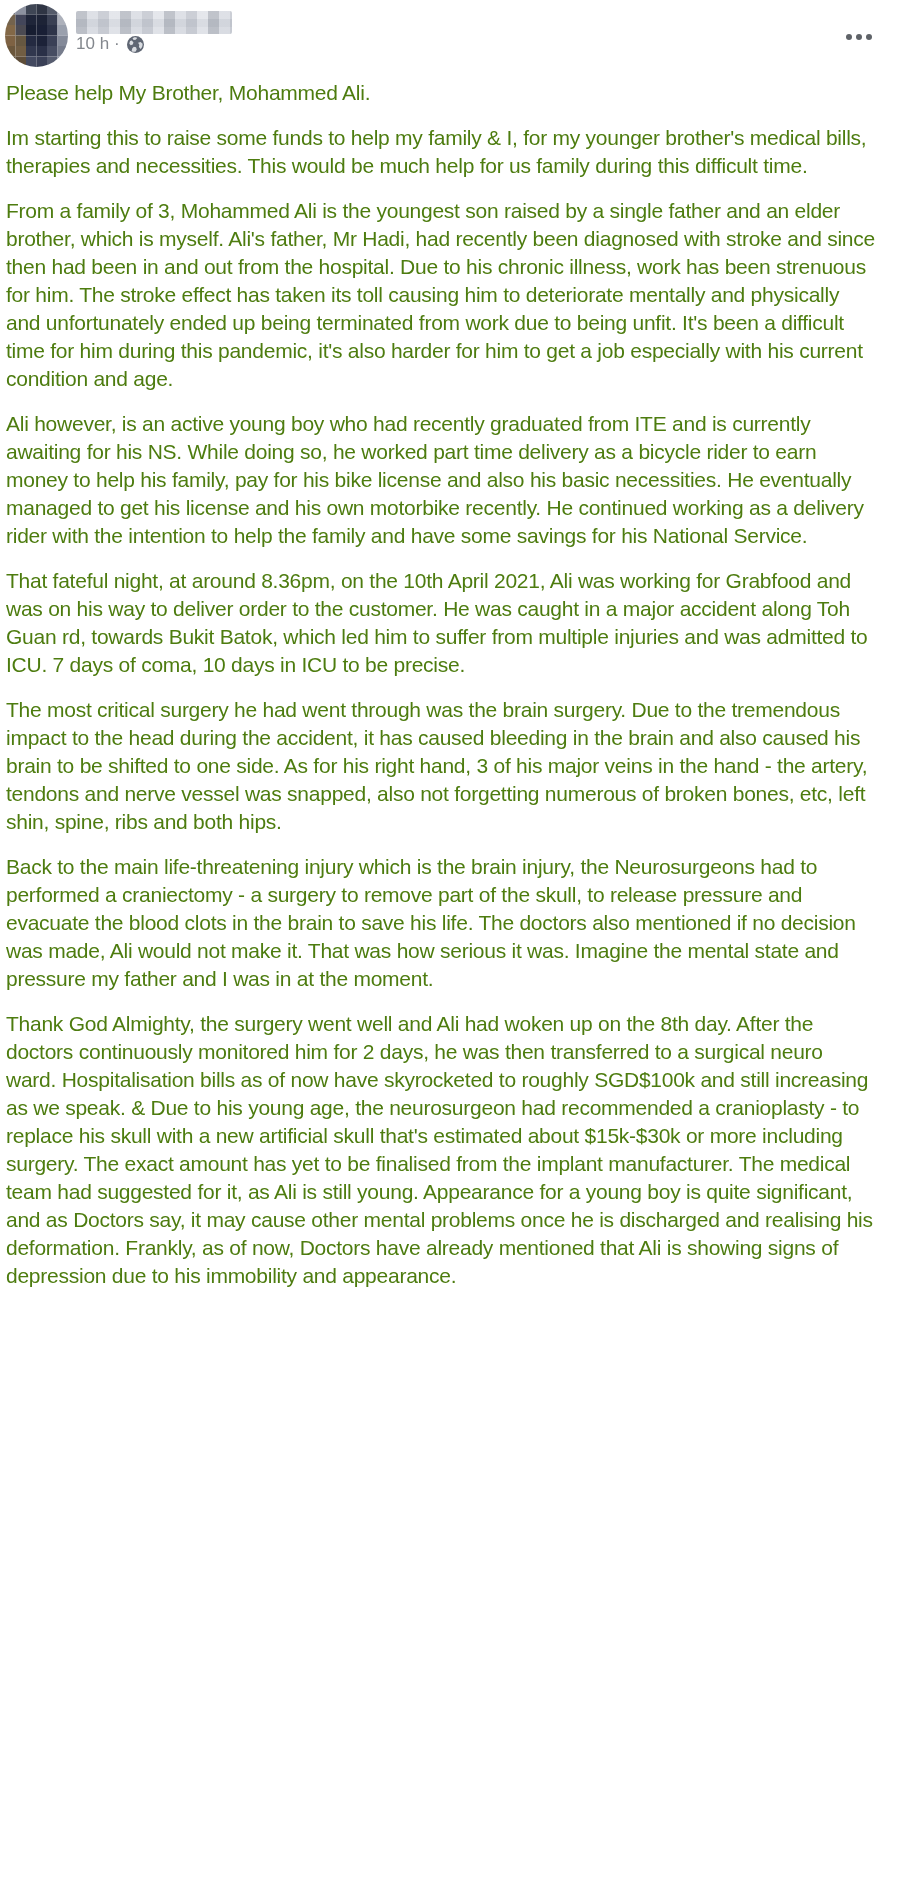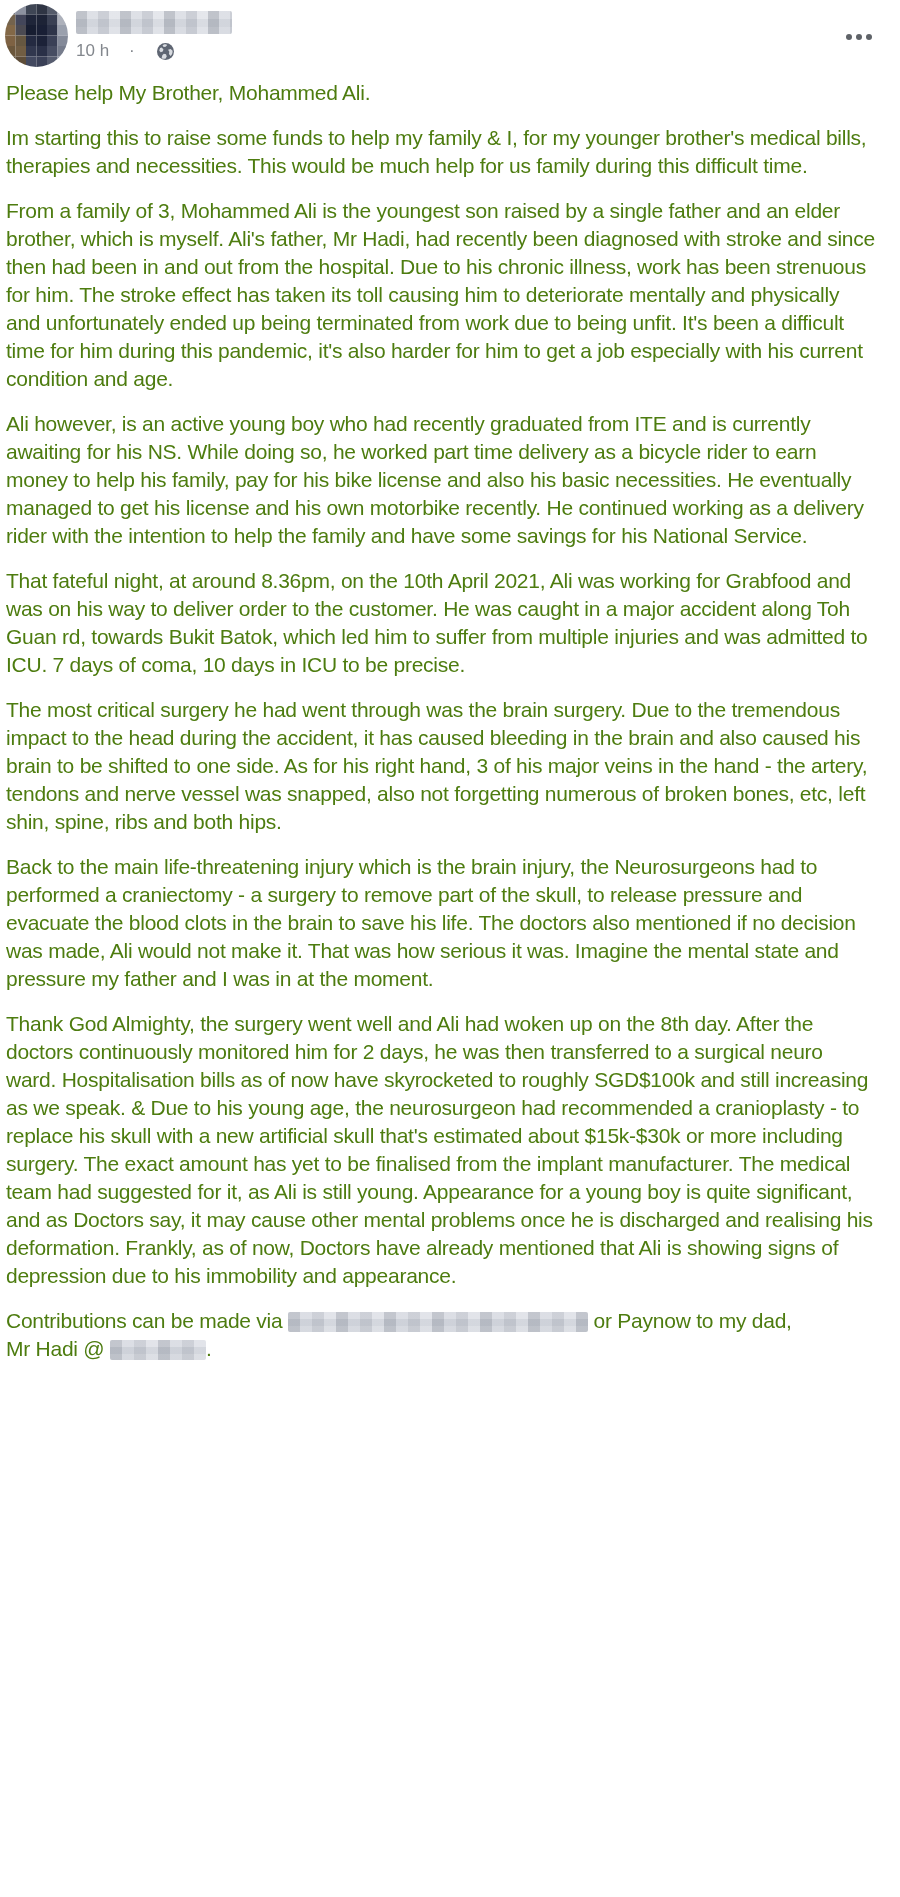--- a/index.html
+++ b/index.html
@@ -22,22 +22,22 @@
   .avatar svg { display: block; width: 100%; height: 100%; }
   .author-redacted {
     position: absolute; left: 76px; top: 11px;
     width: 156px; height: 23px; border-radius: 2px;
     background:
       repeating-linear-gradient(90deg, rgba(150,155,165,.45) 0 11px, rgba(216,219,226,.45) 11px 22px, rgba(176,180,190,.45) 22px 33px, rgba(231,233,238,.45) 33px 44px),
       repeating-linear-gradient(180deg, #e3e5ea 0 8px, #cdd1d8 8px 16px, #dadde3 16px 24px);
     cursor: pointer;
   }
   .meta-row {
-    position: absolute; left: 76px; top: 41px;
-    display: flex; align-items: center; gap: 20px;
+    position: absolute; left: 76px; top: 34px;
+    display: flex; align-items: center; gap: 5px;
     font-size: 17px; color: #83878d; cursor: pointer;
   }
   .globe-icon { display: inline-block; width: 17px; height: 17px; margin-left: 2px; }
   .more-options {
     position: absolute; right: 26px; top: 28px;
     display: flex; gap: 4px; padding: 6px 2px;
     cursor: pointer; border: none; background: transparent;
   }
   .more-options .dot { width: 6px; height: 6px; border-radius: 50%; background: #5f6368; }
 
@@ -130,16 +130,15 @@
 
   <div class="post-body">
       <p>Please help My Brother, Mohammed Ali.</p>
       <p>Im starting this to raise some funds to help my family &amp; I, for my younger brother's medical bills, therapies and necessities. This would be much help for us family during this difficult time.</p>
       <p>From a family of 3, Mohammed Ali is the youngest son raised by a single father and an elder brother, which is myself. Ali's father, Mr Hadi, had recently been diagnosed with stroke and since then had been in and out from the hospital. Due to his chronic illness, work has been strenuous for him. The stroke effect has taken its toll causing him to deteriorate mentally and physically and unfortunately ended up being terminated from work due to being unfit. It's been a difficult time for him during this pandemic, it's also harder for him to get a job especially with his current condition and age.</p>
       <p>Ali however, is an active young boy who had recently graduated from ITE and is currently awaiting for his NS. While doing so, he worked part time delivery as a bicycle rider to earn money to help his family, pay for his bike license and also his basic necessities. He eventually managed to get his license and his own motorbike recently. He continued working as a delivery rider with the intention to help the family and have some savings for his National Service.</p>
       <p>That fateful night, at around 8.36pm, on the 10th April 2021, Ali was working for Grabfood and was on his way to deliver order to the customer.  He was caught in a major accident along Toh Guan rd, towards Bukit Batok, which led him to suffer from multiple injuries and was admitted to ICU. 7 days of coma, 10 days in ICU to be precise.</p>
       <p>The most critical surgery he had went through was the brain surgery. Due to the tremendous impact to the head during the accident, it has caused bleeding in the brain and also caused his brain to be shifted to one side. As for his right hand, 3 of his major veins in the hand - the artery, tendons and nerve vessel was snapped, also not forgetting numerous of broken bones, etc, left shin, spine, ribs and both hips.</p>
       <p>Back to the main life-threatening injury which is the brain injury, the Neurosurgeons had to performed a craniectomy - a surgery to remove part of the skull, to release pressure and evacuate the blood clots in the brain to save his life. The doctors also mentioned if no decision was made, Ali would not make it. That was how serious it was. Imagine the mental state and pressure my father and I was in at the moment.</p>
       <p>Thank God Almighty, the surgery went well and Ali had woken up on the 8th day. After the doctors continuously monitored him for 2 days, he was then transferred to a surgical neuro ward. Hospitalisation bills as of now have skyrocketed to roughly SGD$100k and still increasing as we speak. &amp; Due to his young age, the neurosurgeon had recommended a cranioplasty - to replace his skull with a new artificial skull that's estimated about $15k-$30k or more including surgery. The exact amount has yet to be finalised from the implant manufacturer. The medical team had suggested for it, as Ali is still young. Appearance for a young boy is quite significant, and as Doctors say, it may cause other mental problems once he is discharged and realising his deformation. Frankly, as of now, Doctors have already mentioned that Ali is showing signs of depression due to his immobility and appearance.</p>
-      <p>Contributions can be made via <span class="redact" style="width: 300px;"></span> or Paynow to my dad,<br>Mr Hadi @ <span class="redact" style="width: 96px;"></span>.</p>
     </div>
 
 </div>
 
 </body></html>

